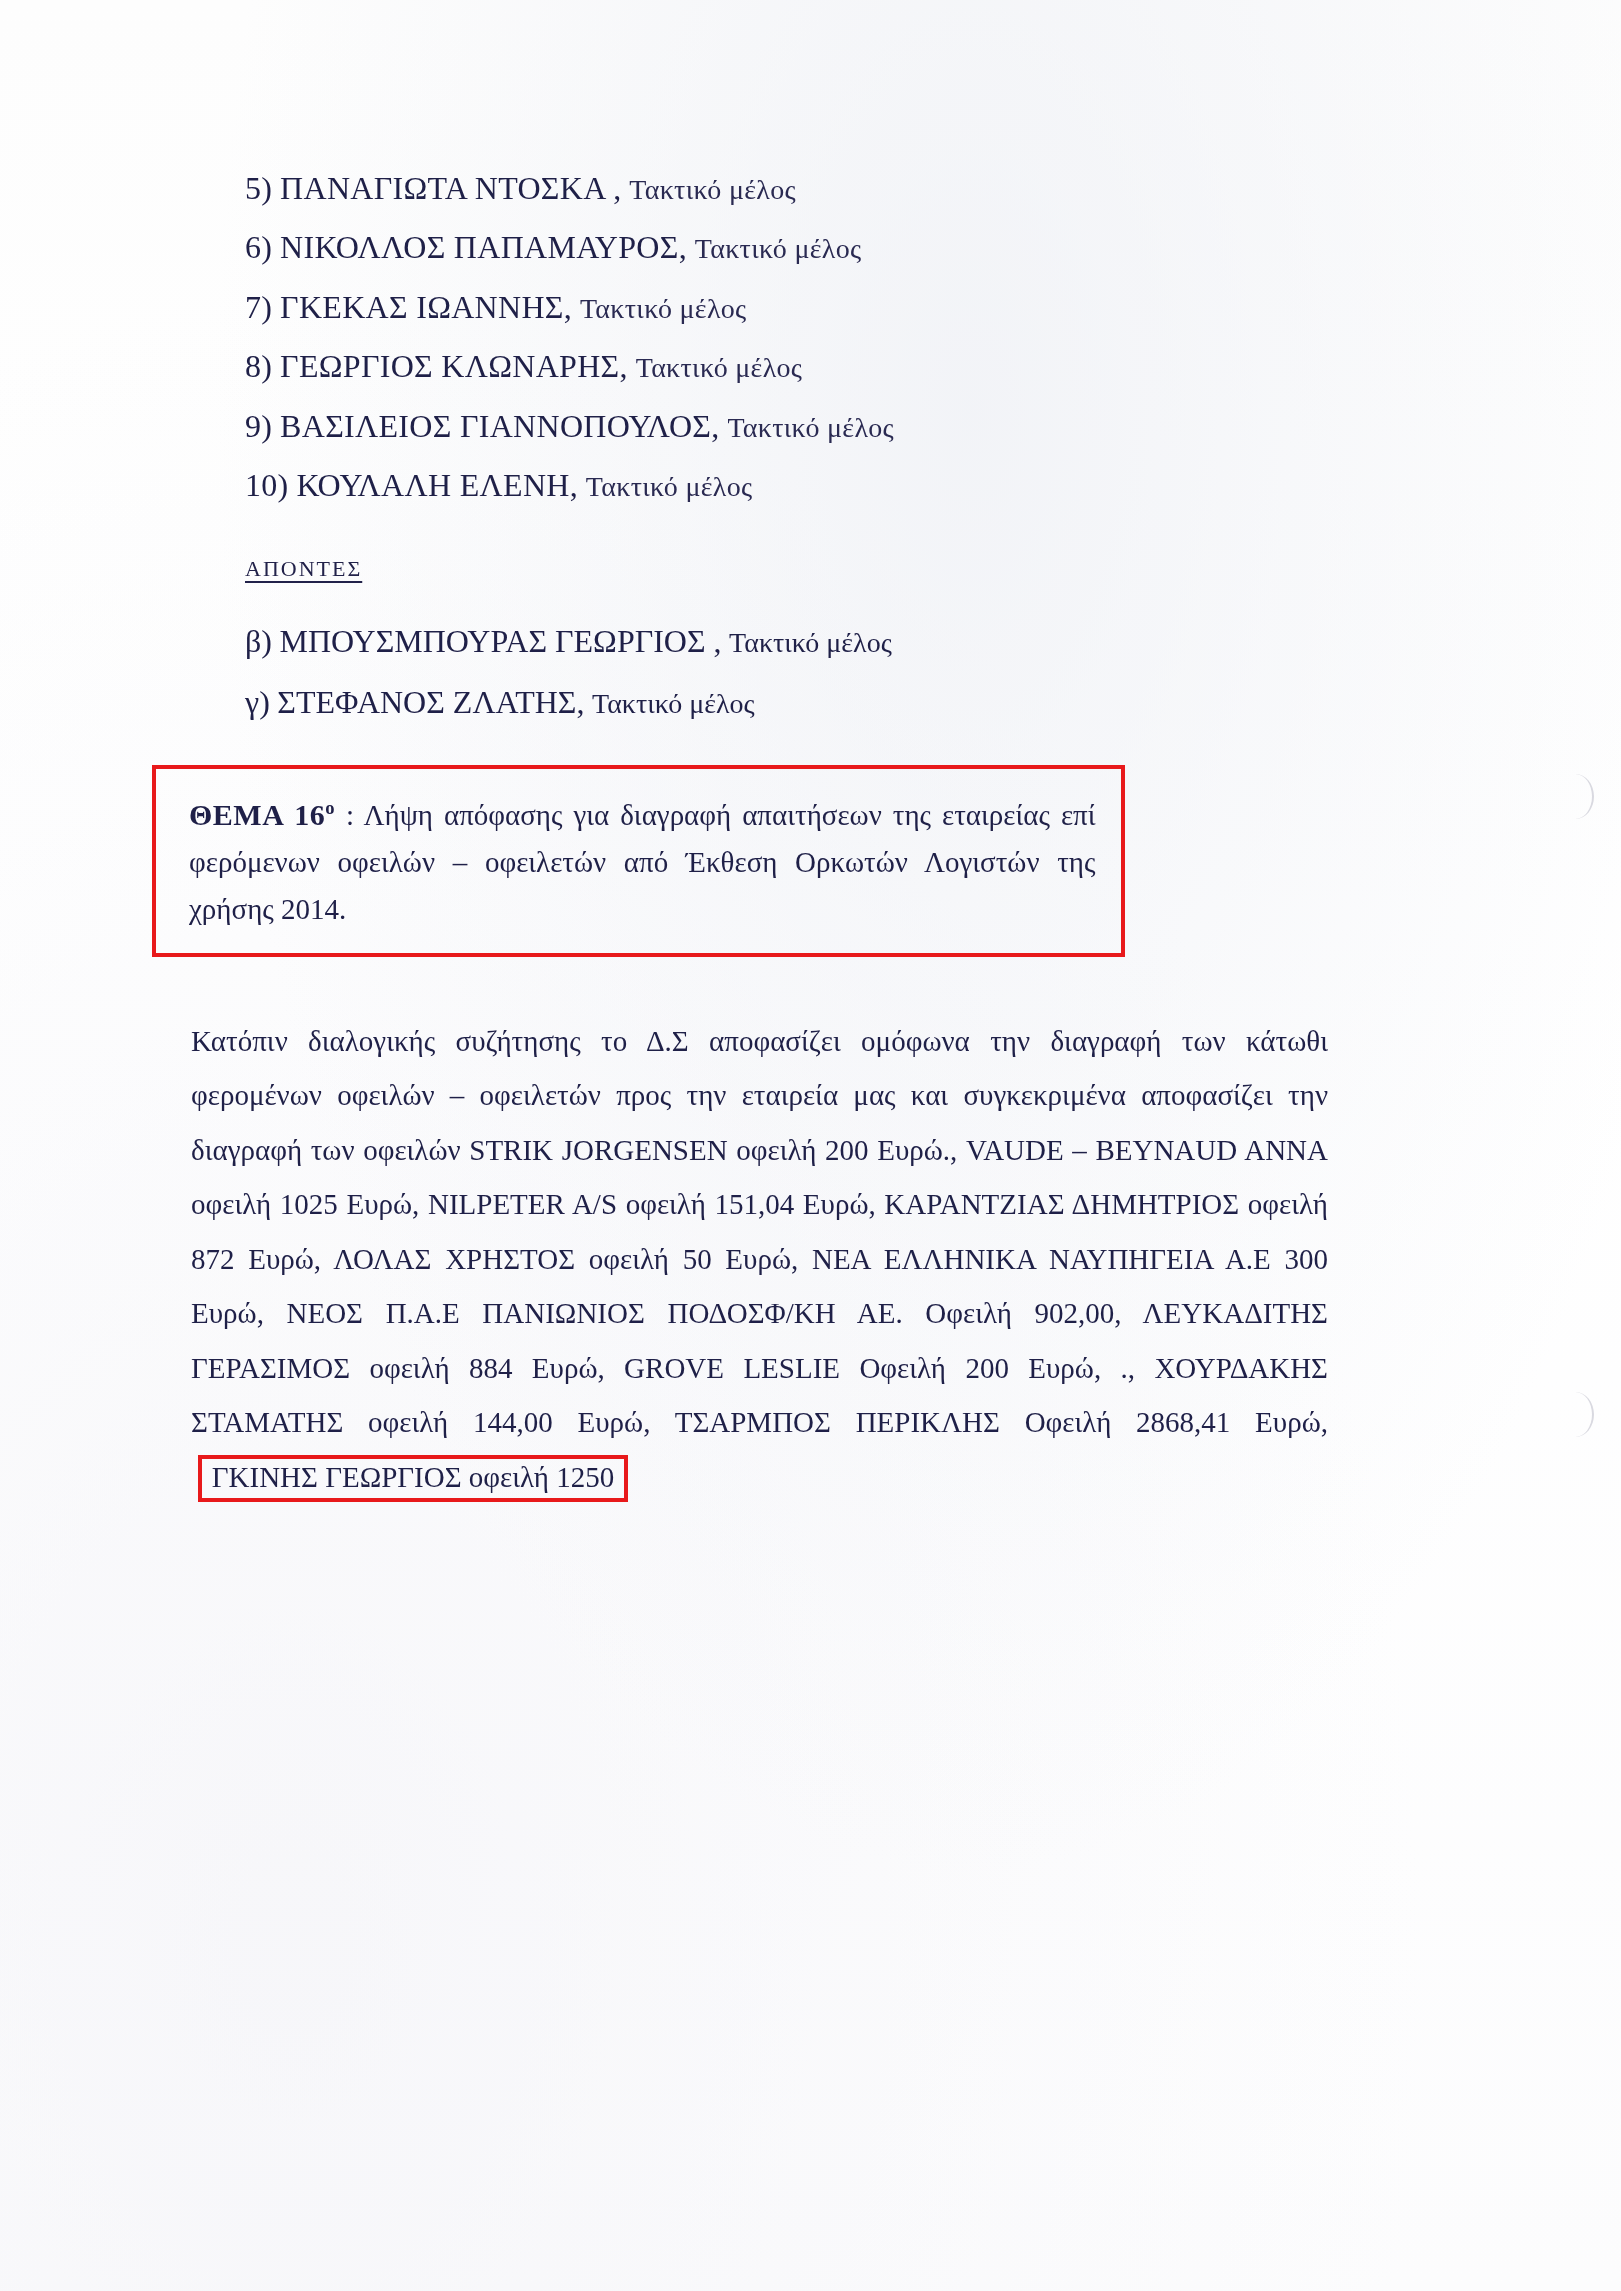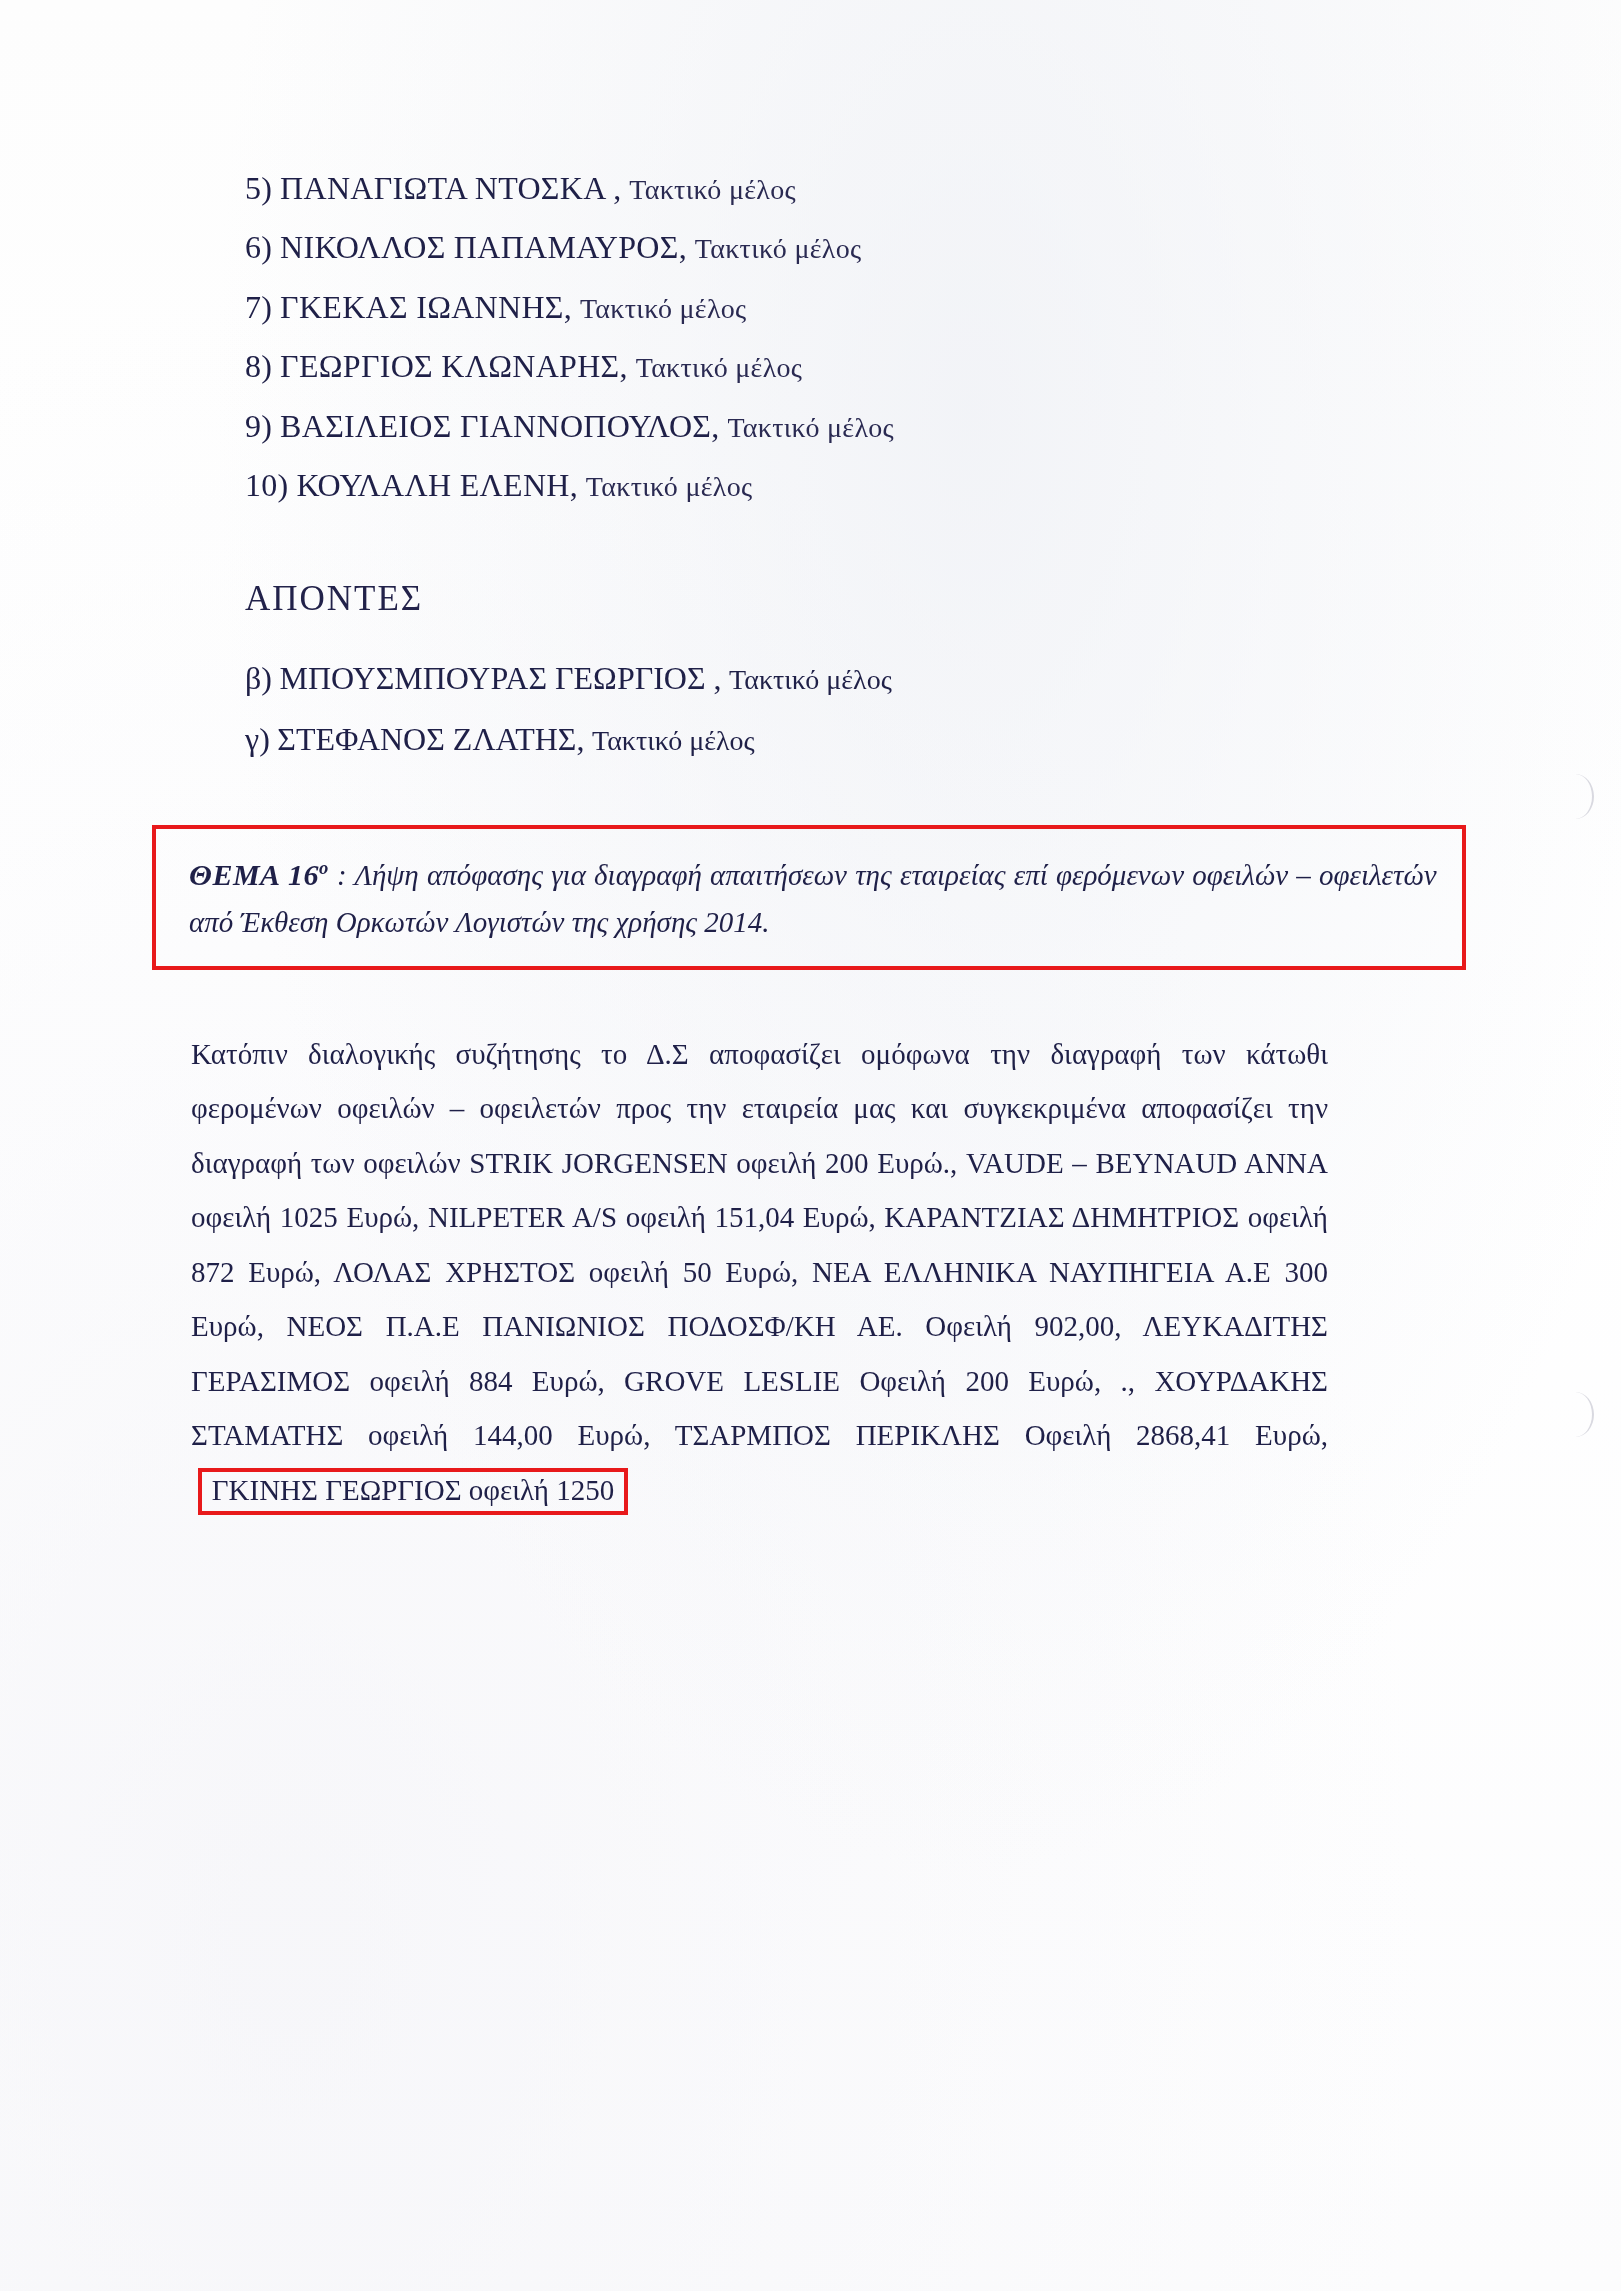--- a/index.html
+++ b/index.html
@@ -55,47 +55,47 @@
   }
   .member-line .mname {
     font-size: 32px;
   }
   .member-line .mrole {
     font-size: 28px;
     color: #2a2a52;
   }
 
   .absent-heading {
-    margin-top: 78px;
+    margin-top: 55px;
     margin-bottom: 43px;
-    font-size: 35px;
+    font-size: 22px;
     letter-spacing: 2px;
+    text-decoration: underline;
     text-underline-offset: 4.9px;
     color: #22224a;
   }
 
   .absent-line {
     font-size: 30px;
     line-height: 1.0;
     margin-bottom: 29px;
     color: #1f2048;
   }
   .absent-line .mname { font-size: 32px; }
   .absent-line .mrole { font-size: 28px; }
 
   
   .theme-box {
     position: relative;
-    margin-top: 70px;
+    margin-top: 47px;
     margin-left: -93px;
-    width: 1314px;
+    width: 973px;
     border: 4.9px solid #e8191b;
     padding: 21.6px 25.5px 19.6px 33px;
     box-sizing: border-box;
-    font-style: italic;
   }
   .theme-box p {
     margin: 0;
     font-size: 29px;
     line-height: 1.62;
     text-align: justify;
     color: #1f2048;
   }
   .theme-label {
     font-weight: bold;

